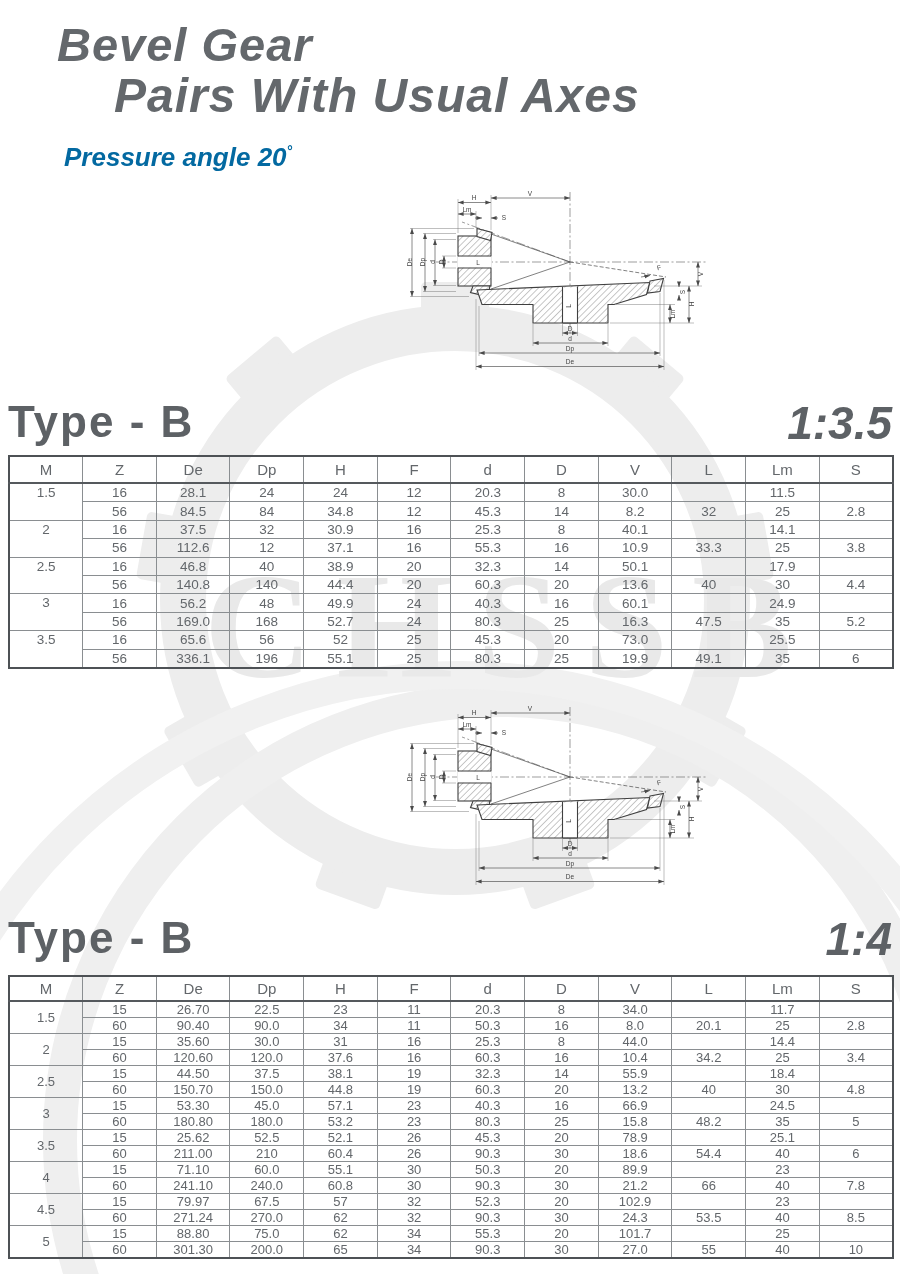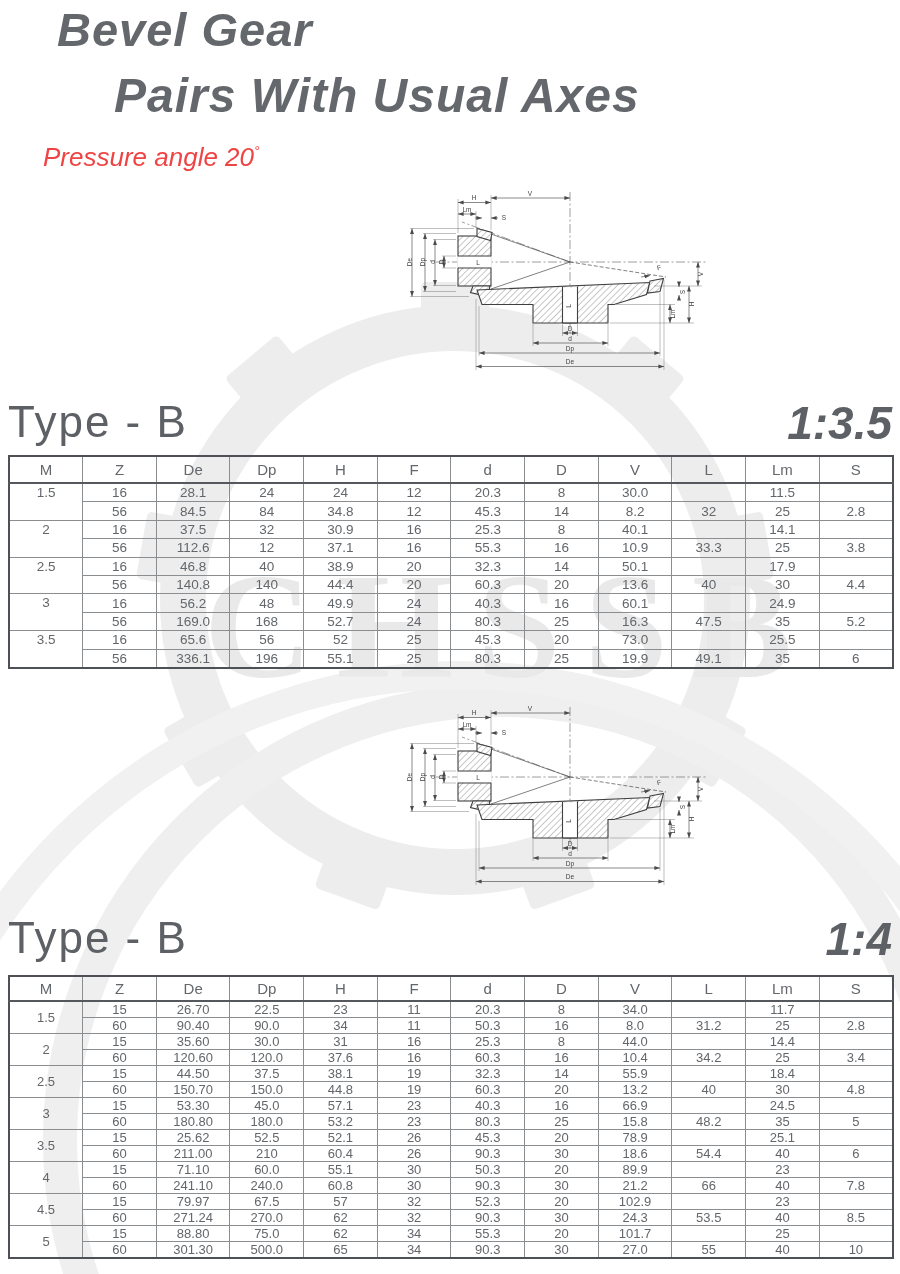--- a/index.html
+++ b/index.html
@@ -4,28 +4,28 @@
 <style>
   html,body{margin:0;padding:0;}
   body{width:900px;height:1274px;position:relative;background:#ffffff;overflow:hidden;
        font-family:"Liberation Sans",sans-serif;}
   
   .wm-svg{position:absolute;left:0;top:0;}
   .wm-text{position:absolute;left:96px;top:540px;width:720px;
            font-family:"Liberation Serif",serif;font-weight:bold;font-size:150px;
            letter-spacing:24px;color:#e9e9e9;user-select:none;text-align:right;}
   
-  .t-main{position:absolute;left:57px;top:2px;font-style:italic;font-weight:bold;
+  .t-main{position:absolute;left:57px;top:17px;font-style:italic;font-weight:bold;
           font-size:47px;color:#64686c;letter-spacing:1px;}
   .t-sub{position:absolute;left:114px;top:68px;font-style:italic;font-weight:bold;
          font-size:48px;color:#64686c;letter-spacing:1px;}
-  .p-angle{position:absolute;left:43px;top:142px;font-style:italic;font-weight:normal;
-           font-size:26px;color:#ef4444;}
+  .p-angle{position:absolute;left:64px;top:142px;font-style:italic;font-weight:bold;
+           font-size:26px;color:#0369a1;}
   .p-angle sup{font-size:14px;}
-  .type-h{position:absolute;left:8px;font-weight:normal;font-size:44px;color:#5d6165;
+  .type-h{position:absolute;left:8px;font-weight:bold;font-size:44px;color:#5d6165;
           letter-spacing:2px;}
   .ratio{position:absolute;right:8px;font-style:italic;font-weight:bold;font-size:46px;
          color:#5d6165;text-align:center;}
   #type1{top:397px;} #ratio1{top:396px;}
   #type2{top:913px;} #ratio2{top:912px;}
   
   .diagram{position:absolute;left:398px;}
   #diagram1{top:186px;} #diagram2{top:701px;}
   .cl{stroke:#5a5a5a;stroke-width:0.6;stroke-dasharray:9 2.5 2 2.5;fill:none;}
   .thin{stroke:#4a4a4a;stroke-width:0.7;fill:none;}
@@ -466,21 +466,21 @@
       </tr>
       <tr>
         <td>60</td>
         <td>90.40</td>
         <td>90.0</td>
         <td>34</td>
         <td>11</td>
         <td>50.3</td>
         <td>16</td>
         <td>8.0</td>
-        <td>31.2</td>
+        <td>20.1</td>
         <td>25</td>
         <td>2.8</td>
       </tr>
       <tr>
         <td rowspan="2" class="mcell">2</td>
         <td>15</td>
         <td>35.60</td>
         <td>30.0</td>
         <td>31</td>
         <td>16</td>
@@ -649,21 +649,21 @@
         <td>55.3</td>
         <td>20</td>
         <td>101.7</td>
         <td></td>
         <td>25</td>
         <td></td>
       </tr>
       <tr>
         <td>60</td>
         <td>301.30</td>
-        <td>500.0</td>
+        <td>200.0</td>
         <td>65</td>
         <td>34</td>
         <td>90.3</td>
         <td>30</td>
         <td>27.0</td>
         <td>55</td>
         <td>40</td>
         <td>10</td>
       </tr>
     </tbody>

